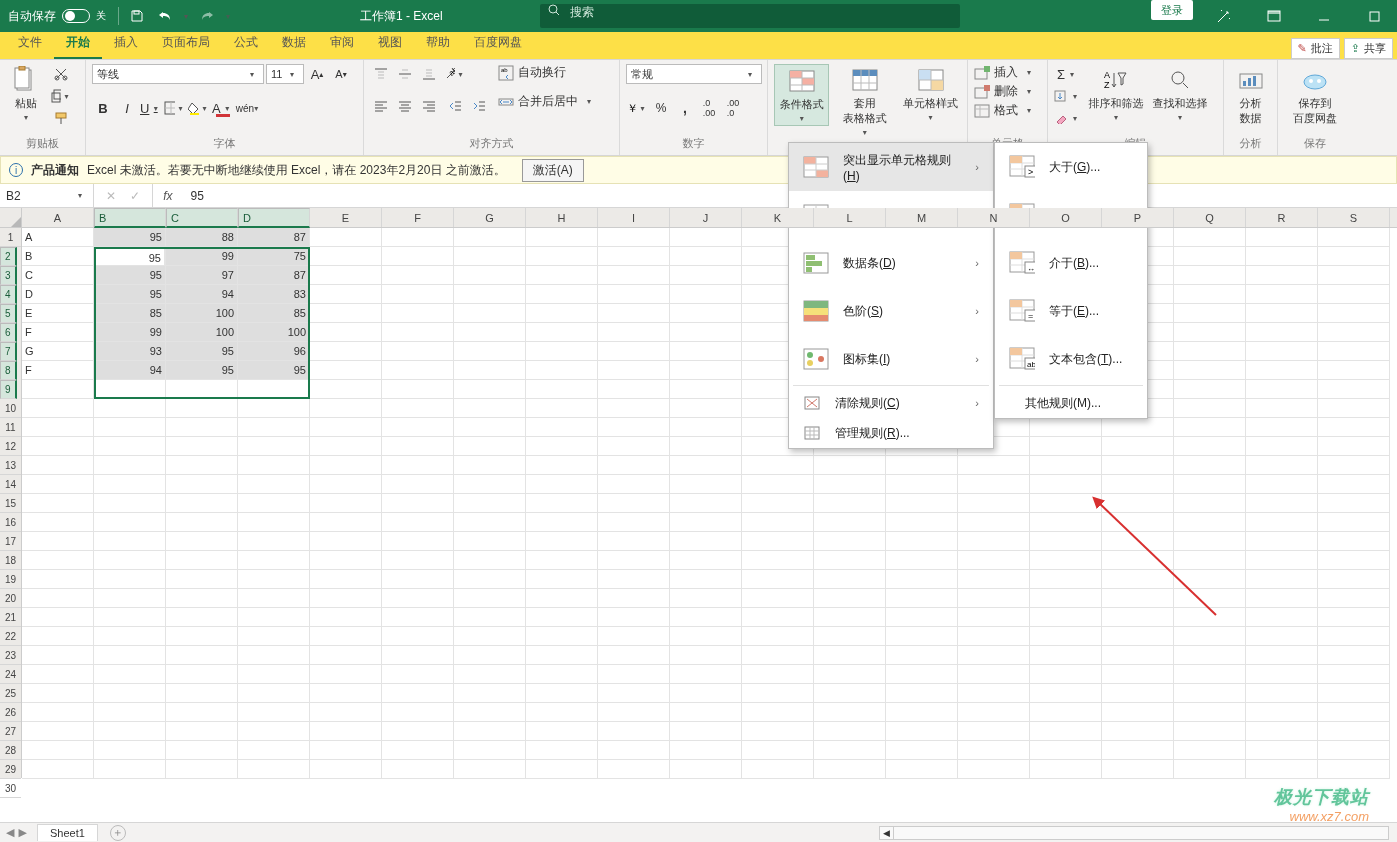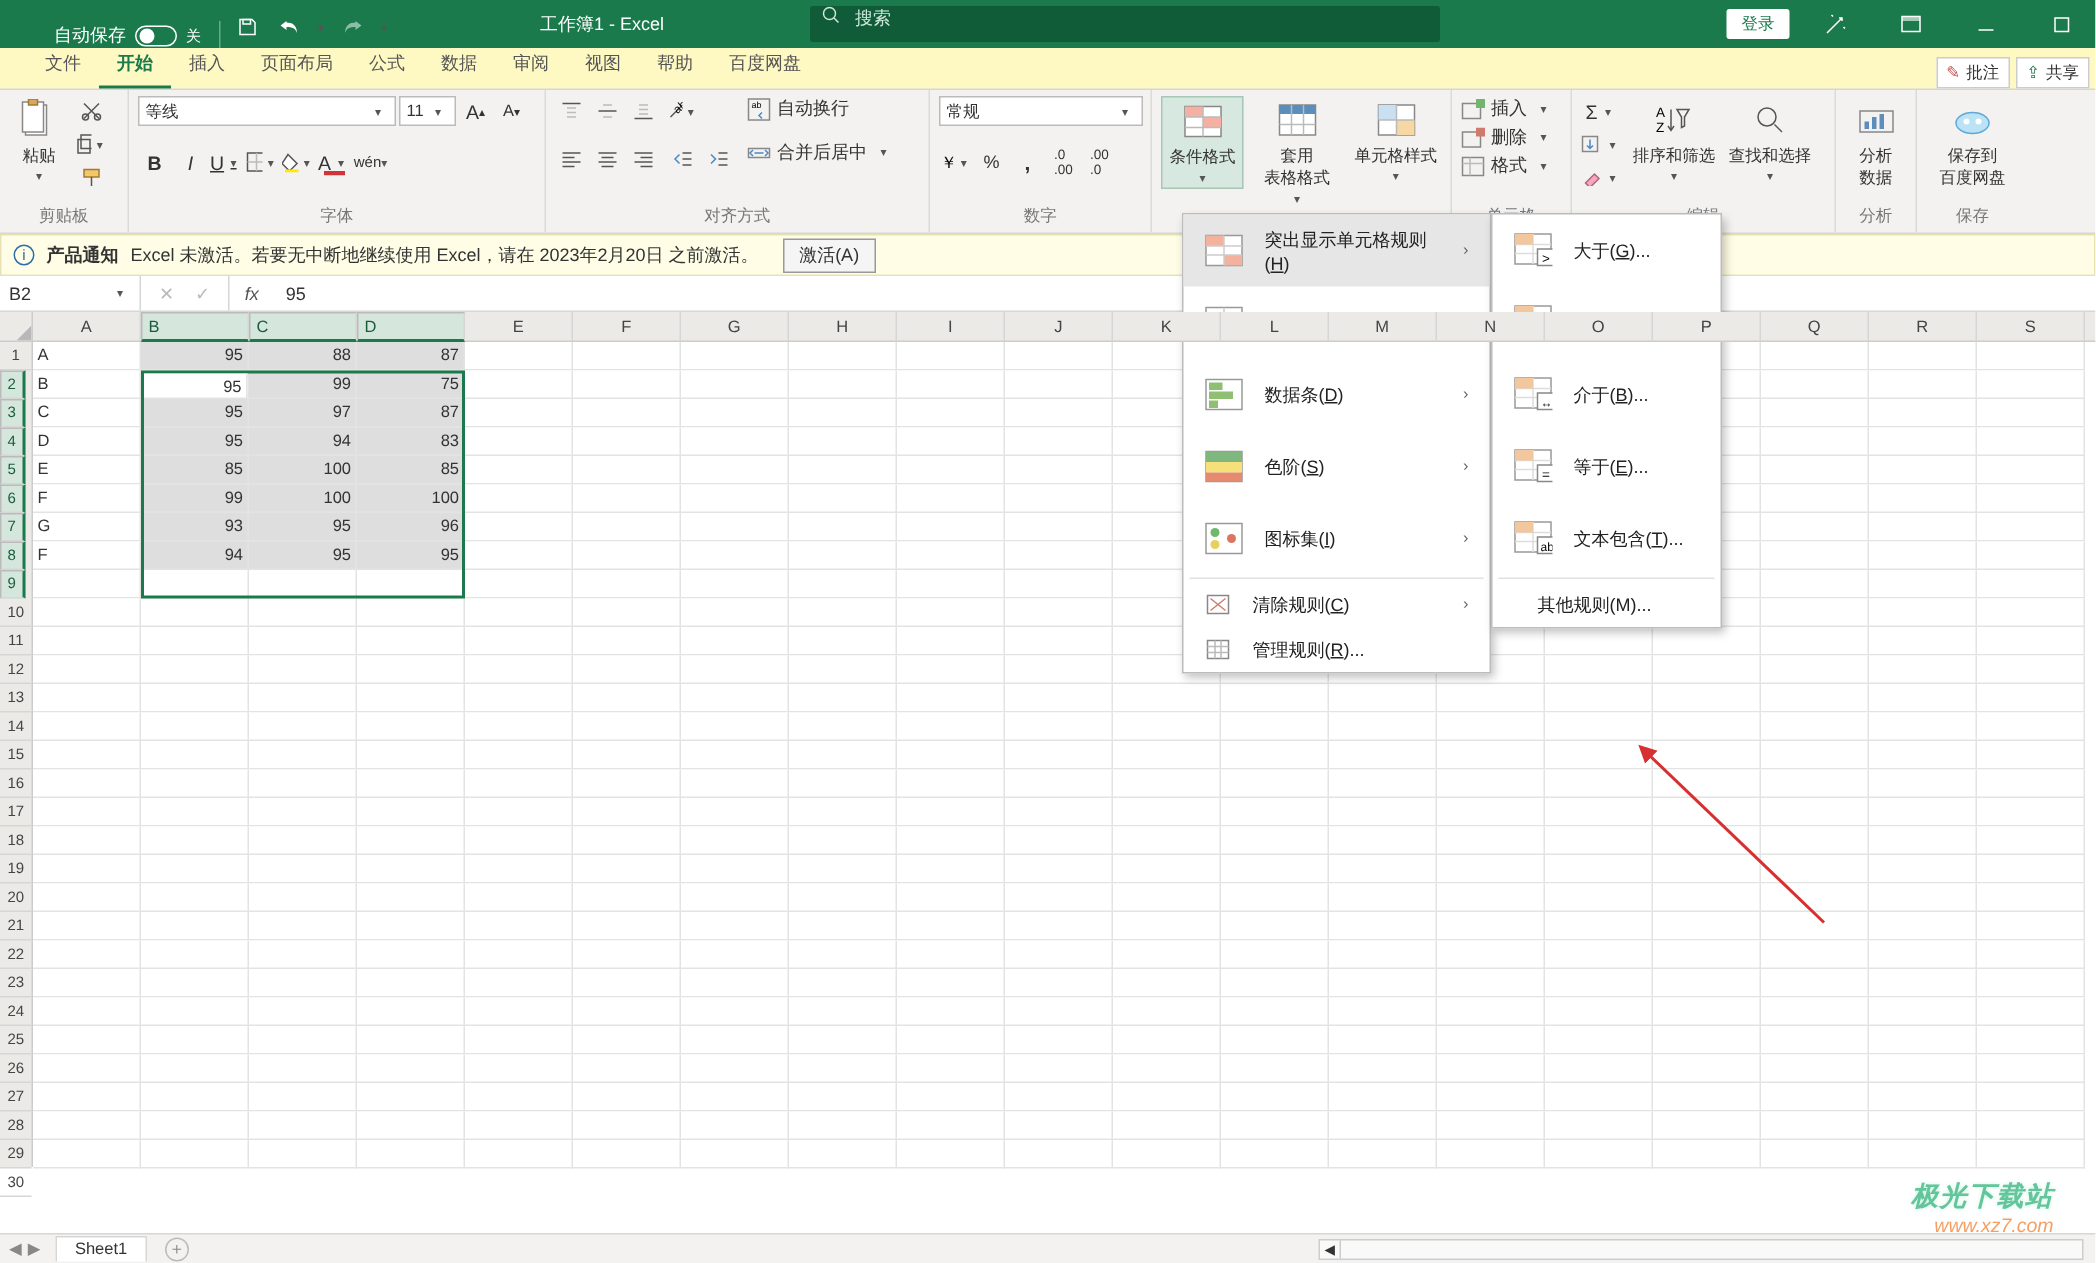--- a/index.html
+++ b/index.html
@@ -1,33 +1,33 @@
 <!DOCTYPE html>
 <html><head>
 <meta charset="utf-8">
 <style>
   * { box-sizing: border-box; margin: 0; padding: 0; font-family: "Microsoft YaHei", "Segoe UI", sans-serif; }
   body { background: #fff; font-size: 12px; color: #333; overflow: hidden; width: 1397px; height: 842px; position: relative; }
 
   
   .titlebar { background: #1a7a4c; height: 32px; display: flex; align-items: center; color: #fff; position: relative; }
-  .titlebar .tb-left { display: flex; align-items: flex-end; height: 100%; padding-left: 28px; }
+  .titlebar .tb-left { display: flex; align-items: center; height: 100%; }
   .titlebar .autosave { display: flex; align-items: center; gap: 6px; padding: 0 8px; }
   .toggle { width: 28px; height: 14px; border-radius: 7px; border: 1px solid #fff; display: inline-flex; align-items: center; padding: 0 2px; position: relative; }
   .toggle .knob { width: 10px; height: 10px; border-radius: 50%; background: #fff; }
   .titlebar .sep { width: 1px; height: 18px; background: rgba(255,255,255,.35); margin: 0 4px; }
   .qat-btn { width: 28px; height: 28px; display: inline-flex; align-items: center; justify-content: center; border-radius: 3px; }
   .titlebar .wbname { font-size: 12px; position: absolute; left: 360px; }
   .searchbox { background: #105c39; border-radius: 2px; height: 24px; width: 420px; display: flex; align-items: flex-start; padding: 0 8px; gap: 10px; color: #cfe7da; position: absolute; left: 540px; }
-  .titlebar .right { margin-left: auto; display: flex; align-items: center; gap: 12px; padding-right: 4px; }
+  .titlebar .right { margin-left: auto; display: flex; gap: 12px; padding-right: 4px; }
   .login-btn { background: #fff; color: #1a7a4c; font-size: 11px; border-radius: 2px; height: 20px; line-height: 20px; padding: 0 10px; }
   .win-btn { width: 38px; height: 32px; display: inline-flex; align-items: center; justify-content: center; color: #fff; }
 
   
-  .tabs { height: 28px; background: #fef9c3; border-bottom: 1px solid #d6d6d6; display: flex; align-items: end; padding-left: 18px; gap: 0; }
+  .tabs { height: 28px; background: #fde047; border-bottom: 1px solid #d6d6d6; display: flex; align-items: end; padding-left: 6px; gap: 0; }
   .tab { padding: 6px 12px 6px; font-size: 12px; color: #555; cursor: pointer; border-bottom: 2px solid transparent; }
   .tab.active { color: #1a7a4c; border-bottom: 2px solid #1a7a4c; font-weight: 600; }
   .tabs .right-buttons { margin-left: auto; display: flex; align-items: center; gap: 4px; padding-right: 4px; }
   .tabs .right-buttons .rb { border: 1px solid #ccc; background: #fff; padding: 2px 6px; font-size: 11px; display: inline-flex; align-items: center; gap: 4px; }
 
   
   .ribbon { background: #f3f2f1; border-bottom: 1px solid #d6d6d6; height: 96px; display: flex; position: relative; }
   .group { border-right: 1px solid #dadada; padding: 4px 6px 2px; display: flex; flex-direction: column; justify-content: space-between; }
   .group .controls { display: flex; gap: 4px; align-items: flex-start; }
   .group .label { font-size: 11px; color: #777; text-align: center; padding: 2px 0; position: relative; }

